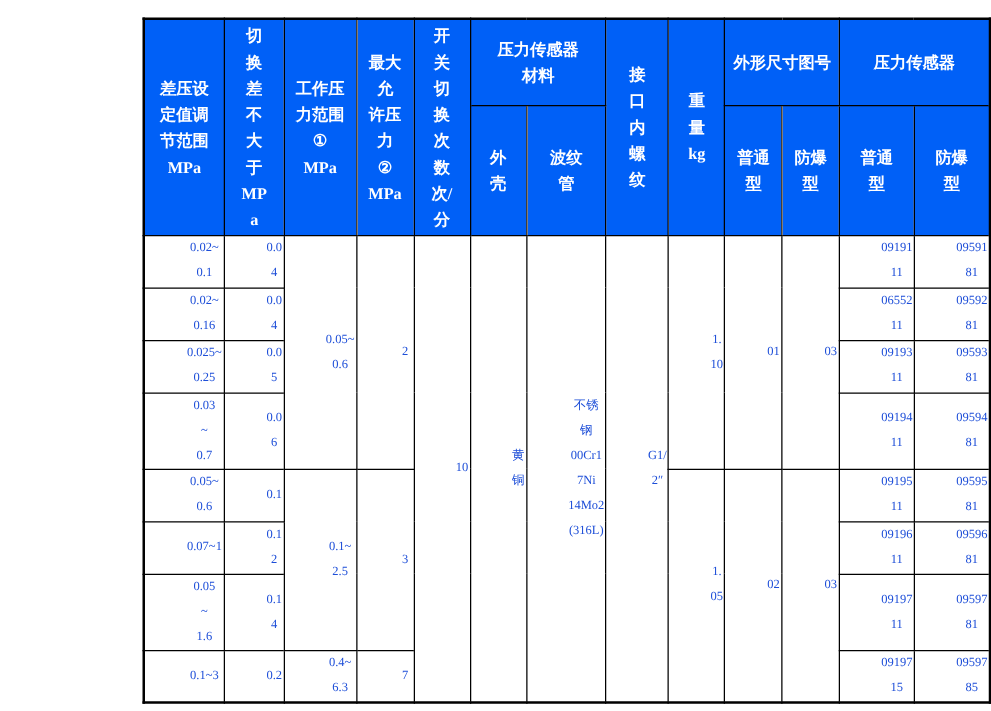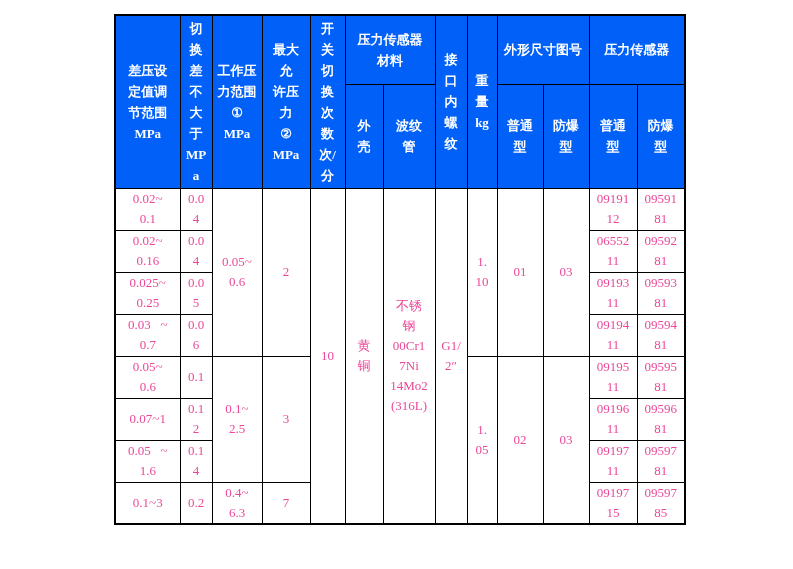--- a/index.html
+++ b/index.html
@@ -29,24 +29,25 @@
     overflow: hidden;
   }
   table.spec th {
     background: #0060f7;
     color: #ffffff;
     font-weight: bold;
     font-size: 13px;
     line-height: 21px;
   }
   table.spec td {
-    color: #ec4899;
-    font-size: 13px;
+    color: #1d4ed8;
+    font-size: 10px;
     line-height: 20px;
     background: #ffffff;
+    padding-left: 33px;
   }
   tr.header-tier-1 { height: 69px; }
   tr.header-tier-2 { height: 104px; }
   tbody tr { height: 42px; }
 </style>
 </head>
 <body>
 
 <div class="table-wrap">
   <table class="spec">
@@ -143,21 +144,21 @@
 7Ni
 14Mo2
 (316L)</td>
         <td rowspan="8">G1/
 2″</td>
         <td rowspan="4">1.
 10</td>
         <td rowspan="4">01</td>
         <td rowspan="4">03</td>
         <td>09191
-12</td>
+11</td>
         <td>09591
 81</td>
       </tr>
       <tr>
         <td>0.02~
 0.16</td>
         <td>0.0
 4</td>
         <td>06552
 11</td>

